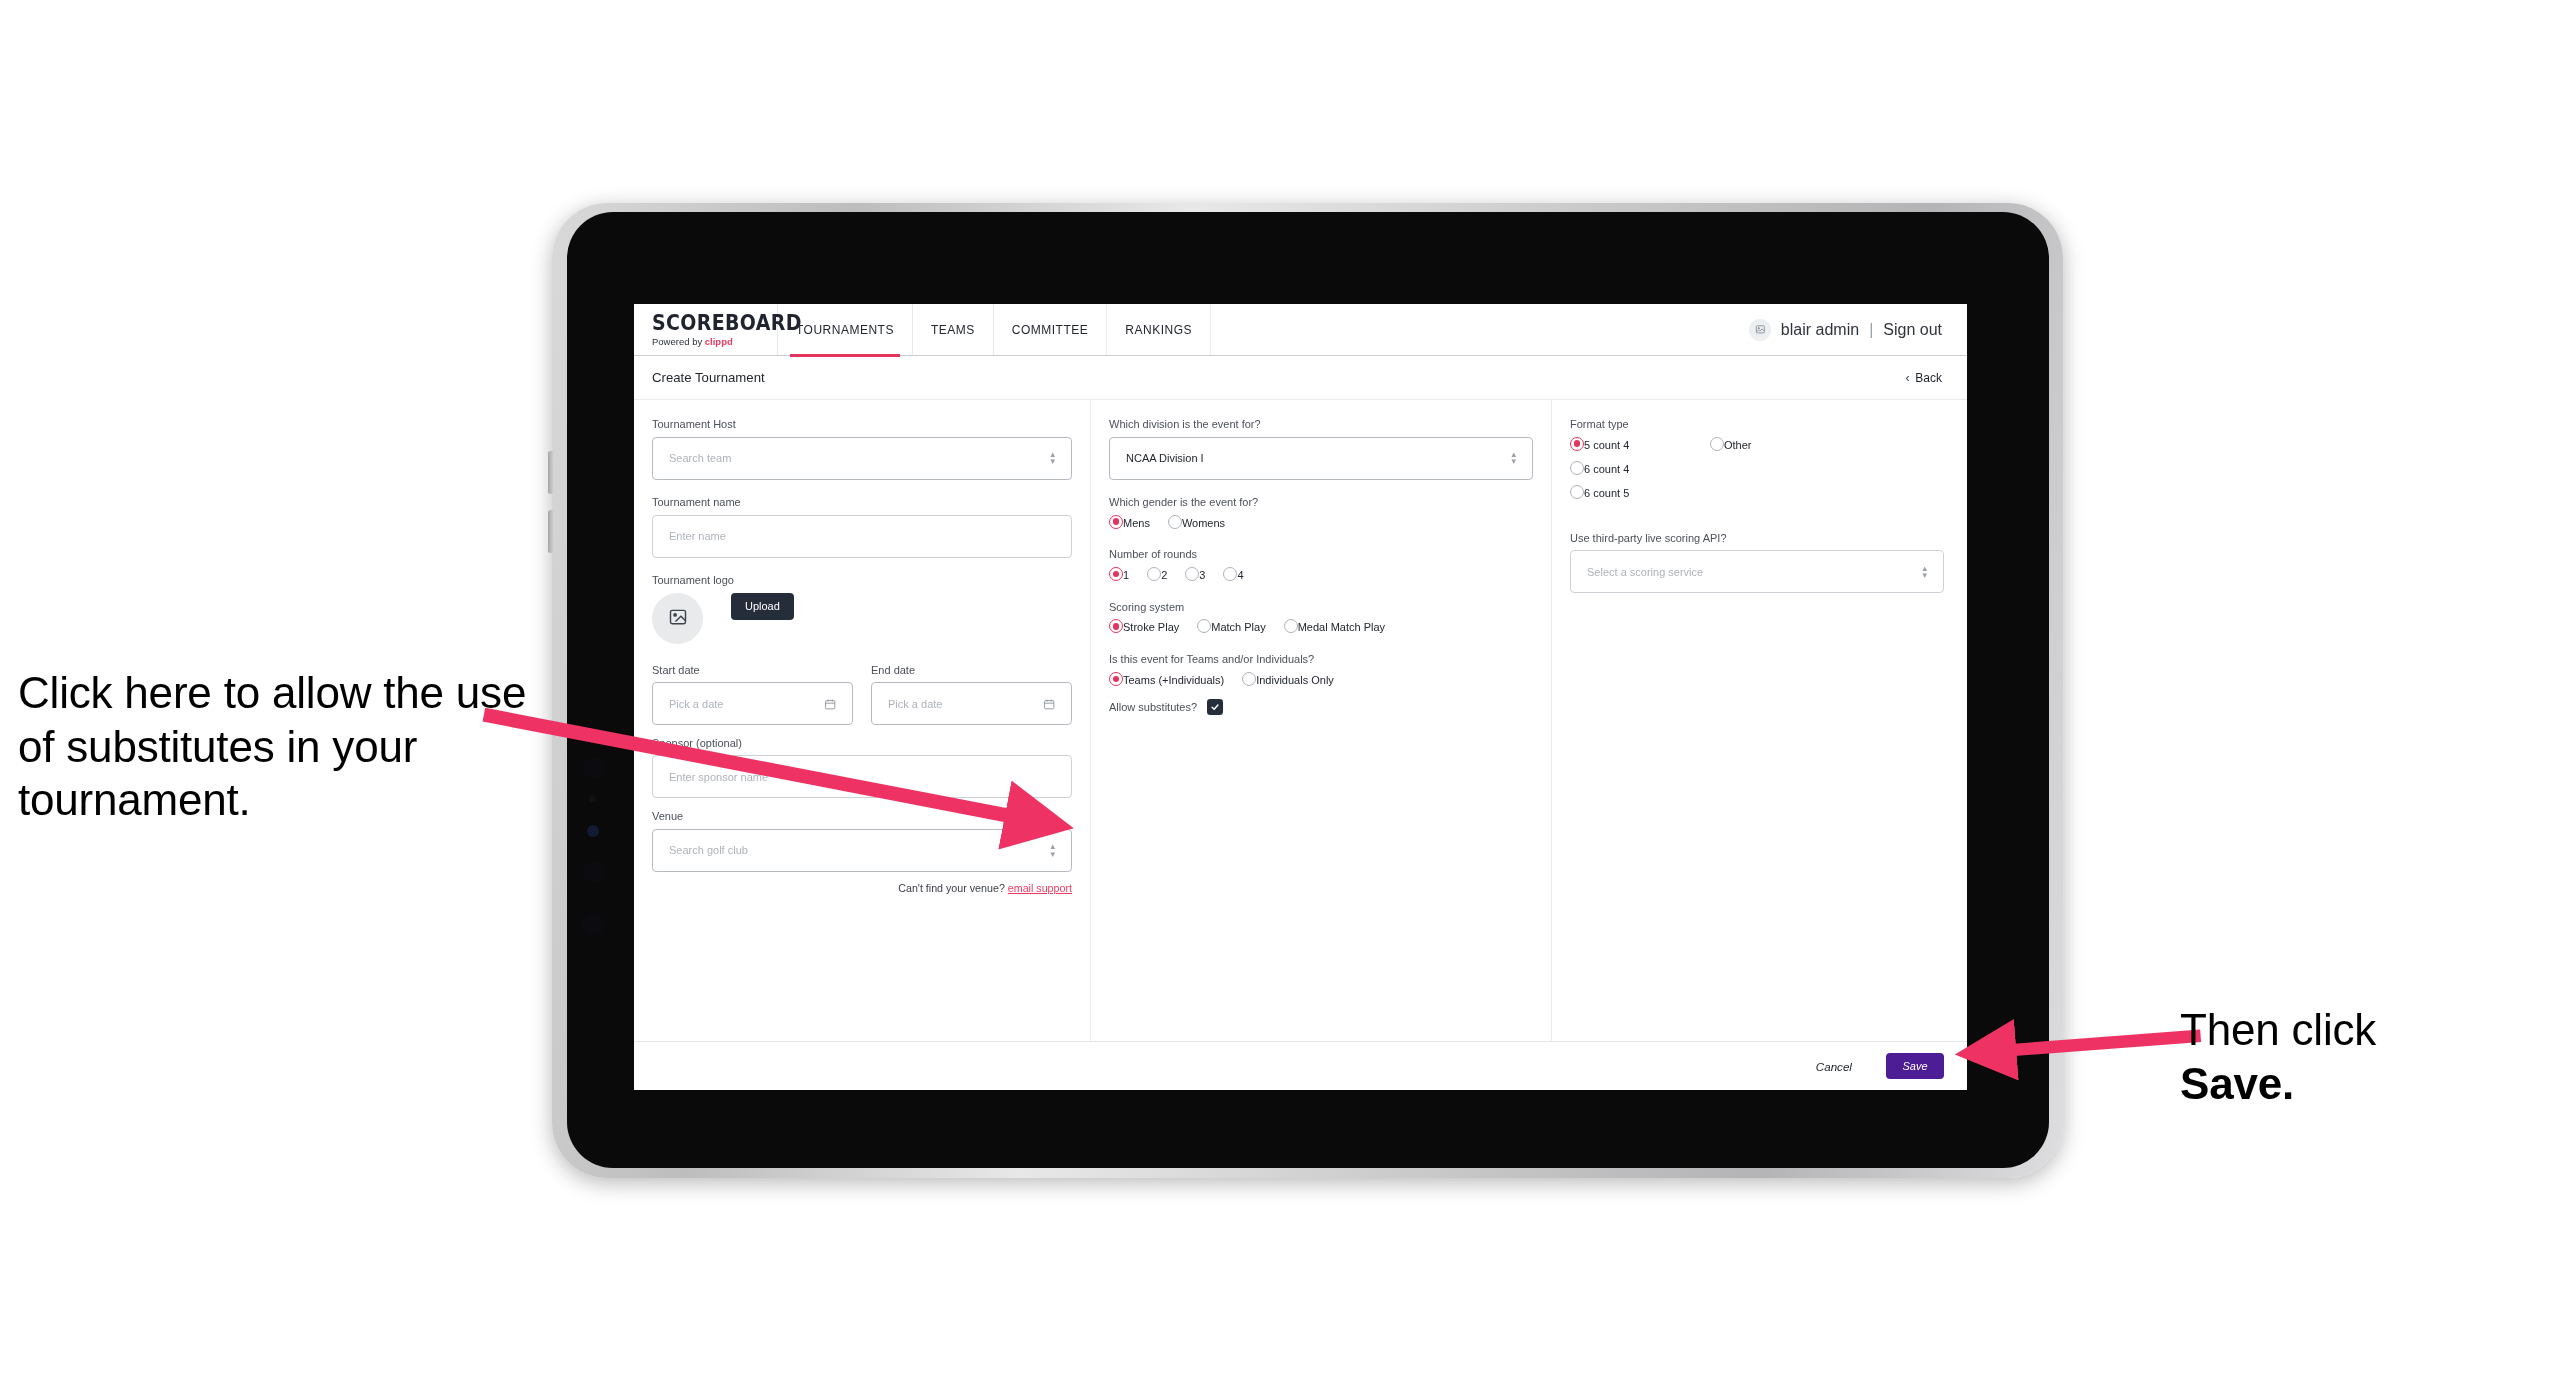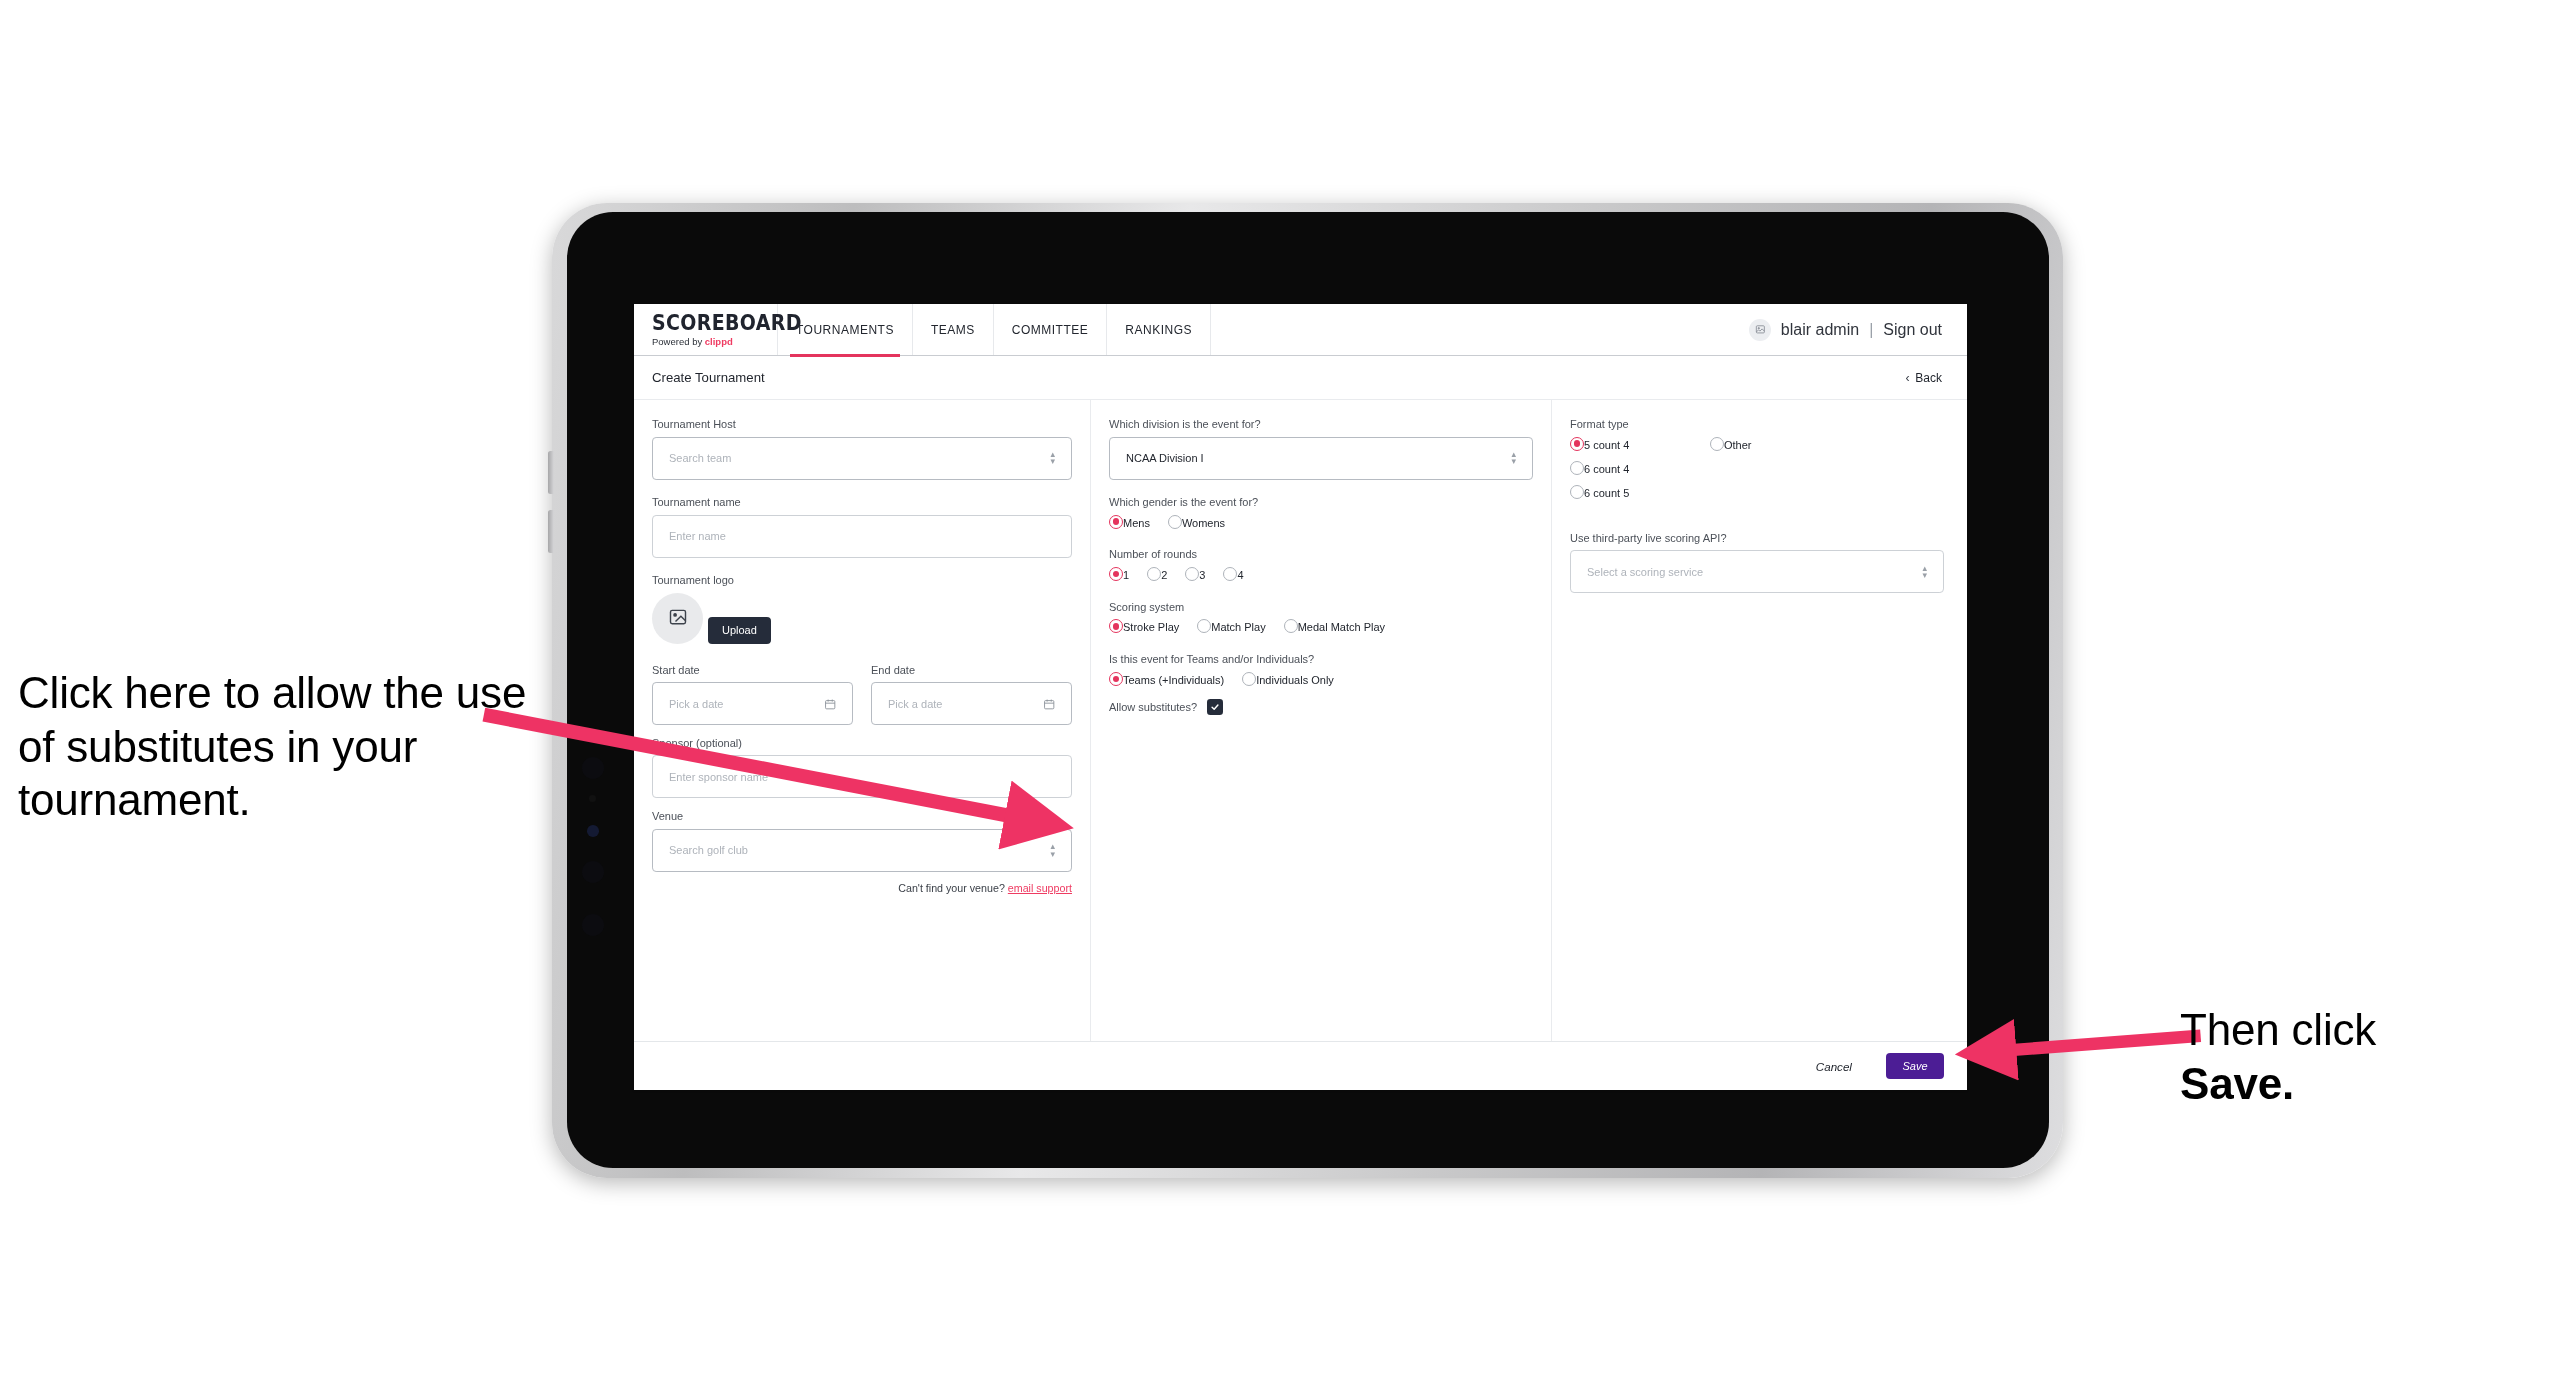--- a/index.html
+++ b/index.html
@@ -177,21 +177,21 @@
     color:#9aa0a8;
     font-size:9px;
     line-height:1;
     display:flex;flex-direction:column;
     align-items:center;
     gap:0.8px;
   }
   .sel-caret span{display:block;line-height:.72;}
 
   
-  #logo-row{display:flex;align-items:flex-end;gap:5px;margin-bottom:8.3px;}
+  #logo-row{display:flex;align-items:flex-start;gap:28px;margin-bottom:8.3px;}
   #logo-circle{
     width:51px;height:51px;border-radius:50%;
     background:#e9eaec;
     display:flex;align-items:center;justify-content:center;
   }
   #upload-btn{
     background:#252c3a;
     color:#fff;
     font-size:11px;
     padding:7.4px 14px;

